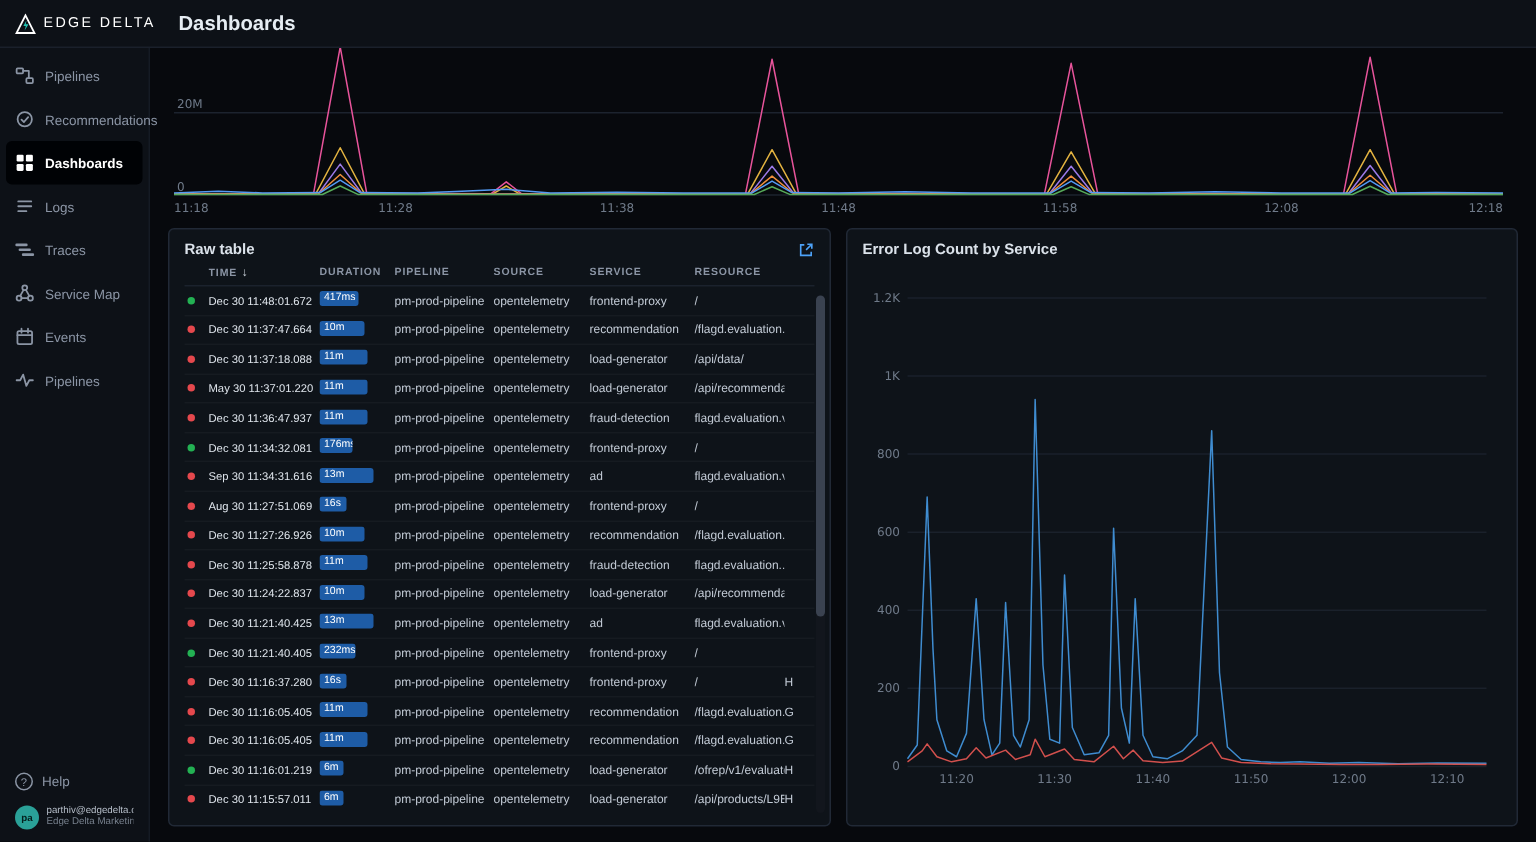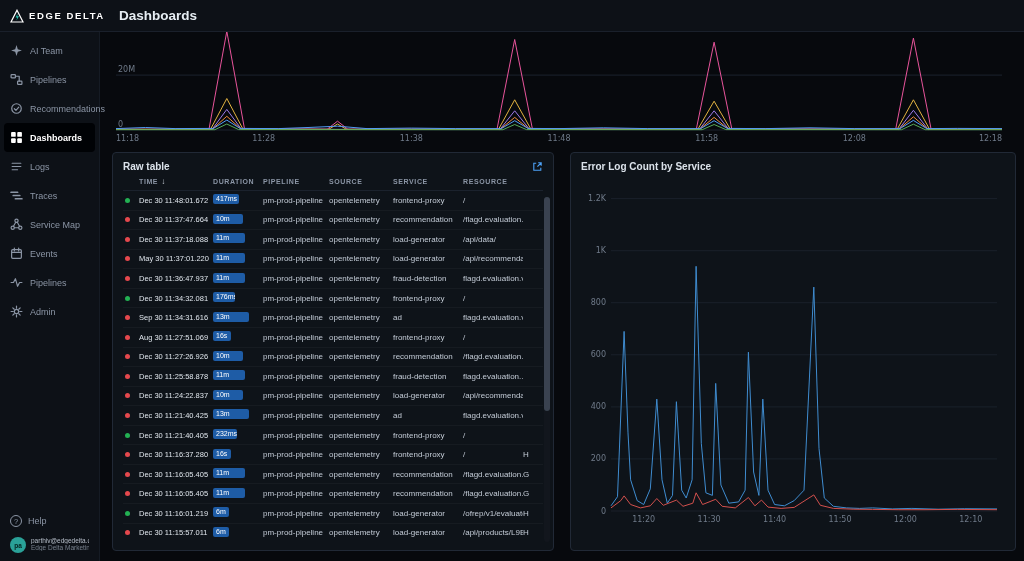--- a/index.html
+++ b/index.html
@@ -3,21 +3,21 @@
 <meta charset="utf-8">
 <style>
   * { margin:0; padding:0; box-sizing:border-box; }
   html,body { width:1024px; height:561px; overflow:hidden; background:#07090d;
     font-family:"Liberation Sans","DejaVu Sans",sans-serif; color:#e6edf3; }
 
   
   .topbar { position:absolute; top:0; left:0; right:0; height:32px; background:#0d1117;
     border-bottom:1px solid #1a202b; display:flex; align-items:center; padding:0 10px; z-index:5; }
   .brand { display:flex; align-items:center; gap:5px; width:95px; flex:none; cursor:pointer; }
-  .brand-text { font-size:9.5px; font-weight:700; letter-spacing:1.6px; color:#fff; white-space:nowrap; }
+  .brand-text { font-size:9.5px; font-weight:400; letter-spacing:1.6px; color:#fff; white-space:nowrap; }
   .page-title { font-size:13.5px; font-weight:700; margin-left:14px; }
   .tb-right { margin-left:auto; display:flex; align-items:center; gap:8px; }
   .lookback-label { font-size:10px; color:#9aa4b2; }
   .select { display:flex; align-items:center; justify-content:space-between; width:48px; height:20px;
     background:#0d141d; border:1px solid #2a3442; border-radius:3px; padding:0 5px; font-size:10px; cursor:pointer; }
   .select .chev { color:#8b95a5; display:flex; }
   .split { display:flex; height:20px; border:1px solid #23486f; border-radius:3px; overflow:hidden; background:#0e1f33; }
   .split .seg { display:flex; align-items:center; justify-content:center; cursor:pointer; color:#4da2f8; }
   .split .seg.refresh { width:24px; border-right:1px solid #23486f; }
   .split .seg.drop { width:15px; }
@@ -37,21 +37,21 @@
   .avatar { width:16px; height:16px; border-radius:50%; background:#2aa198; color:#04211e; font-size:6.5px;
     font-weight:700; display:flex; align-items:center; justify-content:center; flex:none; }
   .user-lines { min-width:0; }
   .user-email { font-size:6.5px; color:#b7bfca; white-space:nowrap; overflow:hidden; }
   .user-org { font-size:6.5px; color:#77808d; white-space:nowrap; overflow:hidden; }
 
   
   .main { position:absolute; top:32px; left:100px; right:0; bottom:0; padding:0 12px 10px;
     display:flex; flex-direction:column; }
   .chart-strip { height:114px; flex:none; position:relative; }
-  .panels { flex:1; display:flex; gap:16px; margin-top:6px; min-height:0; }
+  .panels { flex:1; display:flex; gap:10px; margin-top:6px; min-height:0; }
   .panel { background:#0e1319; border:1px solid #212936; border-radius:4px; padding:8px 10px;
     display:flex; flex-direction:column; min-height:0; }
   .panel-head { display:flex; justify-content:space-between; align-items:center; margin-bottom:5px; flex:none; }
   .panel-title { font-size:10px; font-weight:700; color:#dbe2ea; }
   .ext-btn { display:flex; cursor:pointer; }
 
   
   .panel.tablep { width:442px; flex:none; position:relative; }
   .tgrid { display:grid; grid-template-columns:16px 74px 50px 66px 64px 70px 60px 10px; align-items:center; }
   .table-head { flex:none; padding-bottom:4px; border-bottom:1px solid #1b222d; }
@@ -85,28 +85,20 @@
     <span class="brand-text">EDGE DELTA</span>
   </div>
   <div class="page-title">Dashboards</div>
 </header>
 
 <nav class="sidebar">
   <div id="nav-items">
       <div class="nav-item">
         <span class="nav-icon">
           <svg viewBox="0 0 12 12" width="13" height="13" fill="none" stroke="currentColor" stroke-width="1.1" stroke-linecap="round" stroke-linejoin="round">
-            <path d="M6 1L7.2 4.8 11 6 7.2 7.2 6 11 4.8 7.2 1 6 4.8 4.8Z" fill="currentColor" stroke="none"></path>
-          </svg>
-        </span>
-        <span>AI Team</span>
-      </div>
-      <div class="nav-item">
-        <span class="nav-icon">
-          <svg viewBox="0 0 12 12" width="13" height="13" fill="none" stroke="currentColor" stroke-width="1.1" stroke-linecap="round" stroke-linejoin="round">
             <rect x="1" y="1.5" width="4" height="3" rx="0.6"></rect>
             <rect x="7" y="7.5" width="4" height="3" rx="0.6"></rect>
             <path d="M5 3h3.5v4.5"></path>
           </svg>
         </span>
         <span>Pipelines</span>
       </div>
       <div class="nav-item">
         <span class="nav-icon">
           <svg viewBox="0 0 12 12" width="13" height="13" fill="none" stroke="currentColor" stroke-width="1.1" stroke-linecap="round" stroke-linejoin="round">
@@ -163,29 +155,20 @@
         </span>
         <span>Events</span>
       </div>
       <div class="nav-item">
         <span class="nav-icon">
           <svg viewBox="0 0 12 12" width="13" height="13" fill="none" stroke="currentColor" stroke-width="1.1" stroke-linecap="round" stroke-linejoin="round">
             <path d="M1 6h2.2L5 2.5 7 9.5 8.8 6H11"></path>
           </svg>
         </span>
         <span>Pipelines</span>
-      </div>
-      <div class="nav-item">
-        <span class="nav-icon">
-          <svg viewBox="0 0 12 12" width="13" height="13" fill="none" stroke="currentColor" stroke-width="1.1" stroke-linecap="round" stroke-linejoin="round">
-            <circle cx="6" cy="6" r="2"></circle>
-            <path d="M6 1v2M6 9v2M1 6h2M9 6h2M2.6 2.6l1.3 1.3M8.1 8.1l1.3 1.3M9.4 2.6 8.1 3.9M3.9 8.1 2.6 9.4"></path>
-          </svg>
-        </span>
-        <span>Admin</span>
       </div>
     </div>
   <div class="side-foot">
     <div class="help-row">
       <span class="qmark">?</span>
       <span>Help</span>
     </div>
     <div class="user-row">
       <span class="avatar">pa</span>
       <span class="user-lines">

